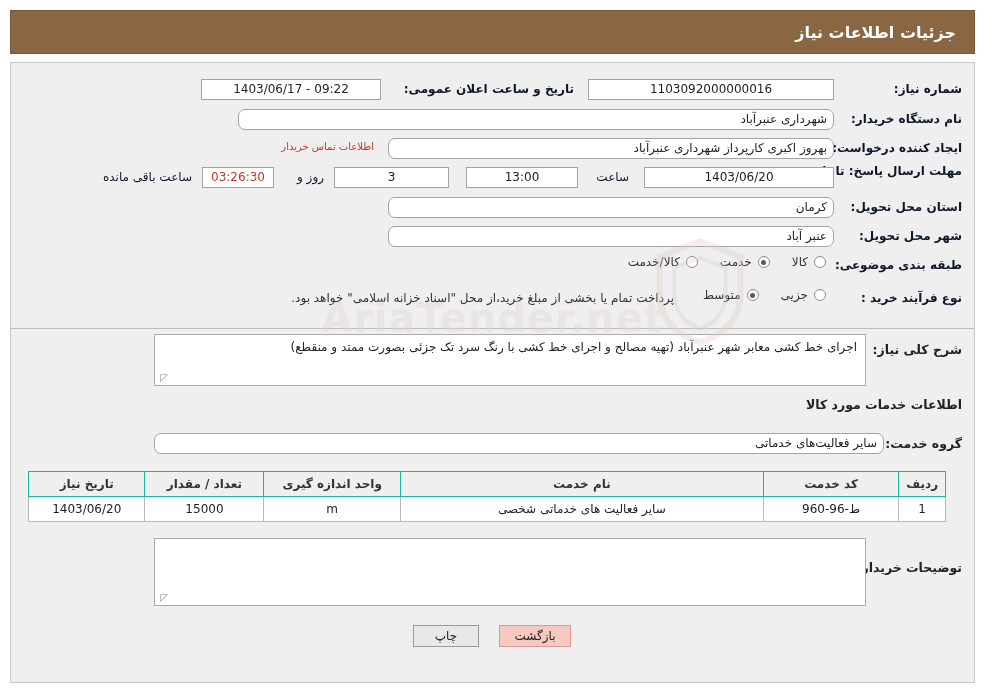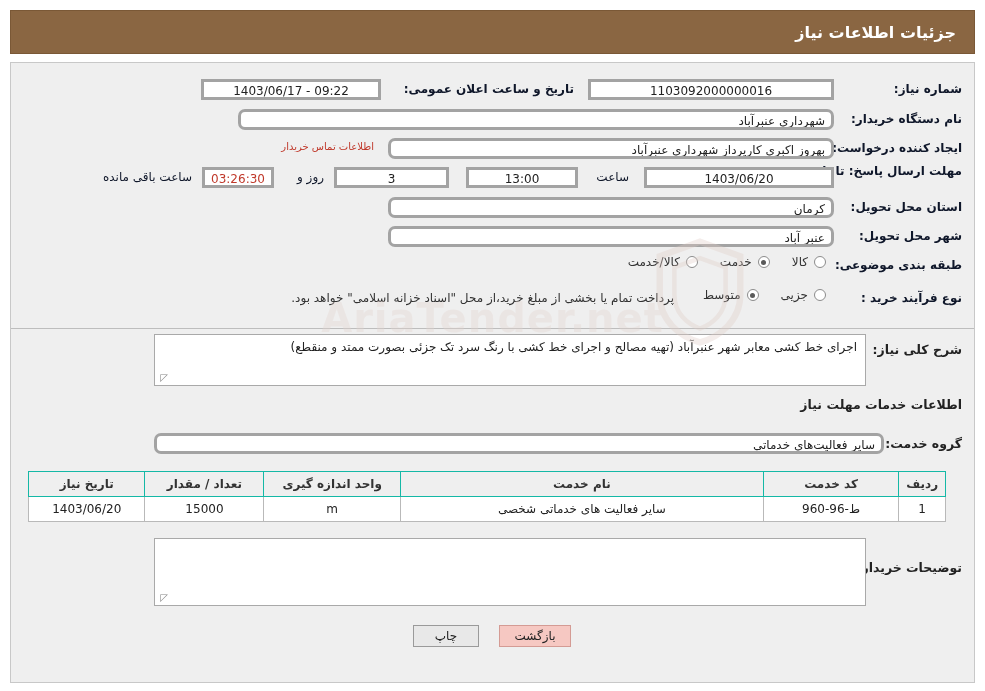--- a/index.html
+++ b/index.html
@@ -71,21 +71,21 @@
     position: absolute;
     font-size: 12px;
     color: #0f172a;
     font-weight: bold;
     white-space: nowrap;
     text-align: right;
   }
   .field {
     position: absolute;
     background: #ffffff;
-    border: 3px solid #a3a3a3;
+    border: 1px solid #a3a3a3;
     box-sizing: border-box;
     height: 21px;
     line-height: 19px;
     font-size: 12px;
     color: #222;
     text-align: center;
     white-space: nowrap;
     overflow: hidden;
   }
   .field.rt { text-align: right; padding-right: 6px; border-radius: 7px; }
@@ -340,21 +340,21 @@
     </div>
 
     <div class="lower-section">
 
       <div class="section-title" style="top:13px; right:12px;">شرح کلی نیاز:</div>
       <div class="textarea-box" style="top:5px; right:108px; width:712px; height:52px;">
         <span>اجرای خط کشی معابر شهر عنبرآباد (تهیه مصالح و اجرای خط کشی با رنگ سرد تک جزئی بصورت ممتد و منقطع)</span>
         <span class="resize-grip">◸</span>
       </div>
 
-      <div class="section-title" style="top:68px; right:12px;">اطلاعات خدمات مهلت نیاز</div>
+      <div class="section-title" style="top:68px; right:12px;">اطلاعات خدمات مورد کالا</div>
 
       <div class="section-title" style="top:107px; right:12px;">گروه خدمت:</div>
       <div class="field rt" style="top:104px; right:90px; width:730px;">سایر فعالیت‌های خدماتی</div>
 
       <table class="tbl" style="top:142px; right:28px; width:918px;">
         <thead>
           <tr>
             <th style="width:34px;">ردیف</th>
             <th style="width:135px;">کد خدمت</th>
             <th style="width:385px;">نام خدمت</th>

